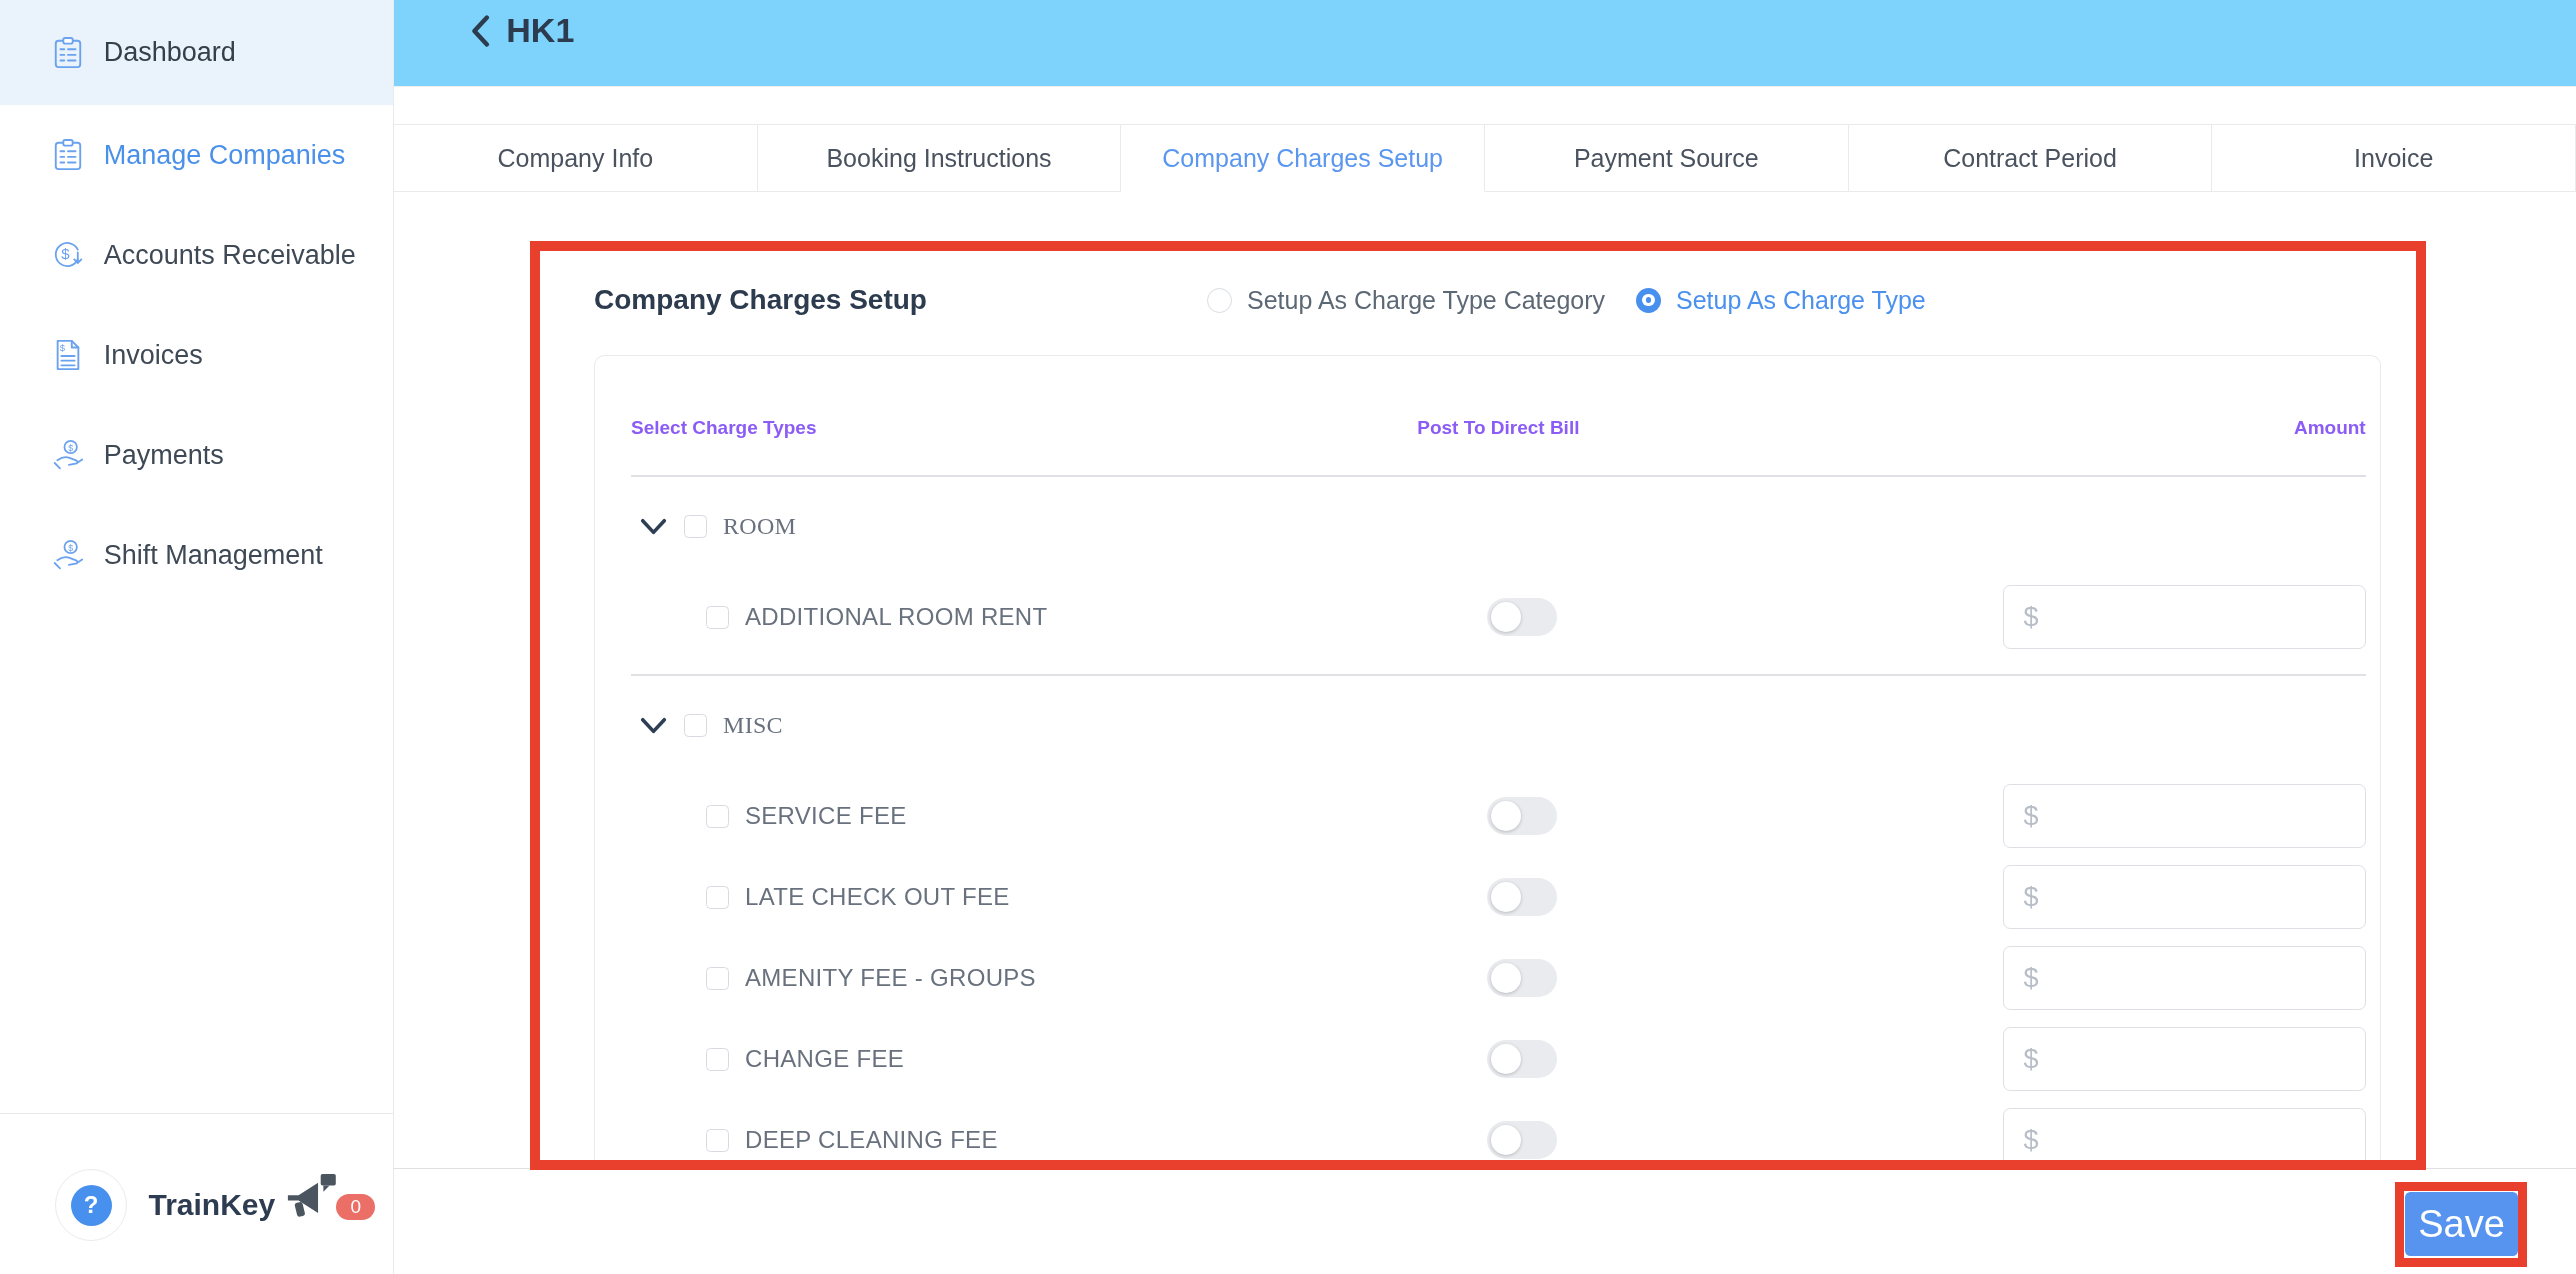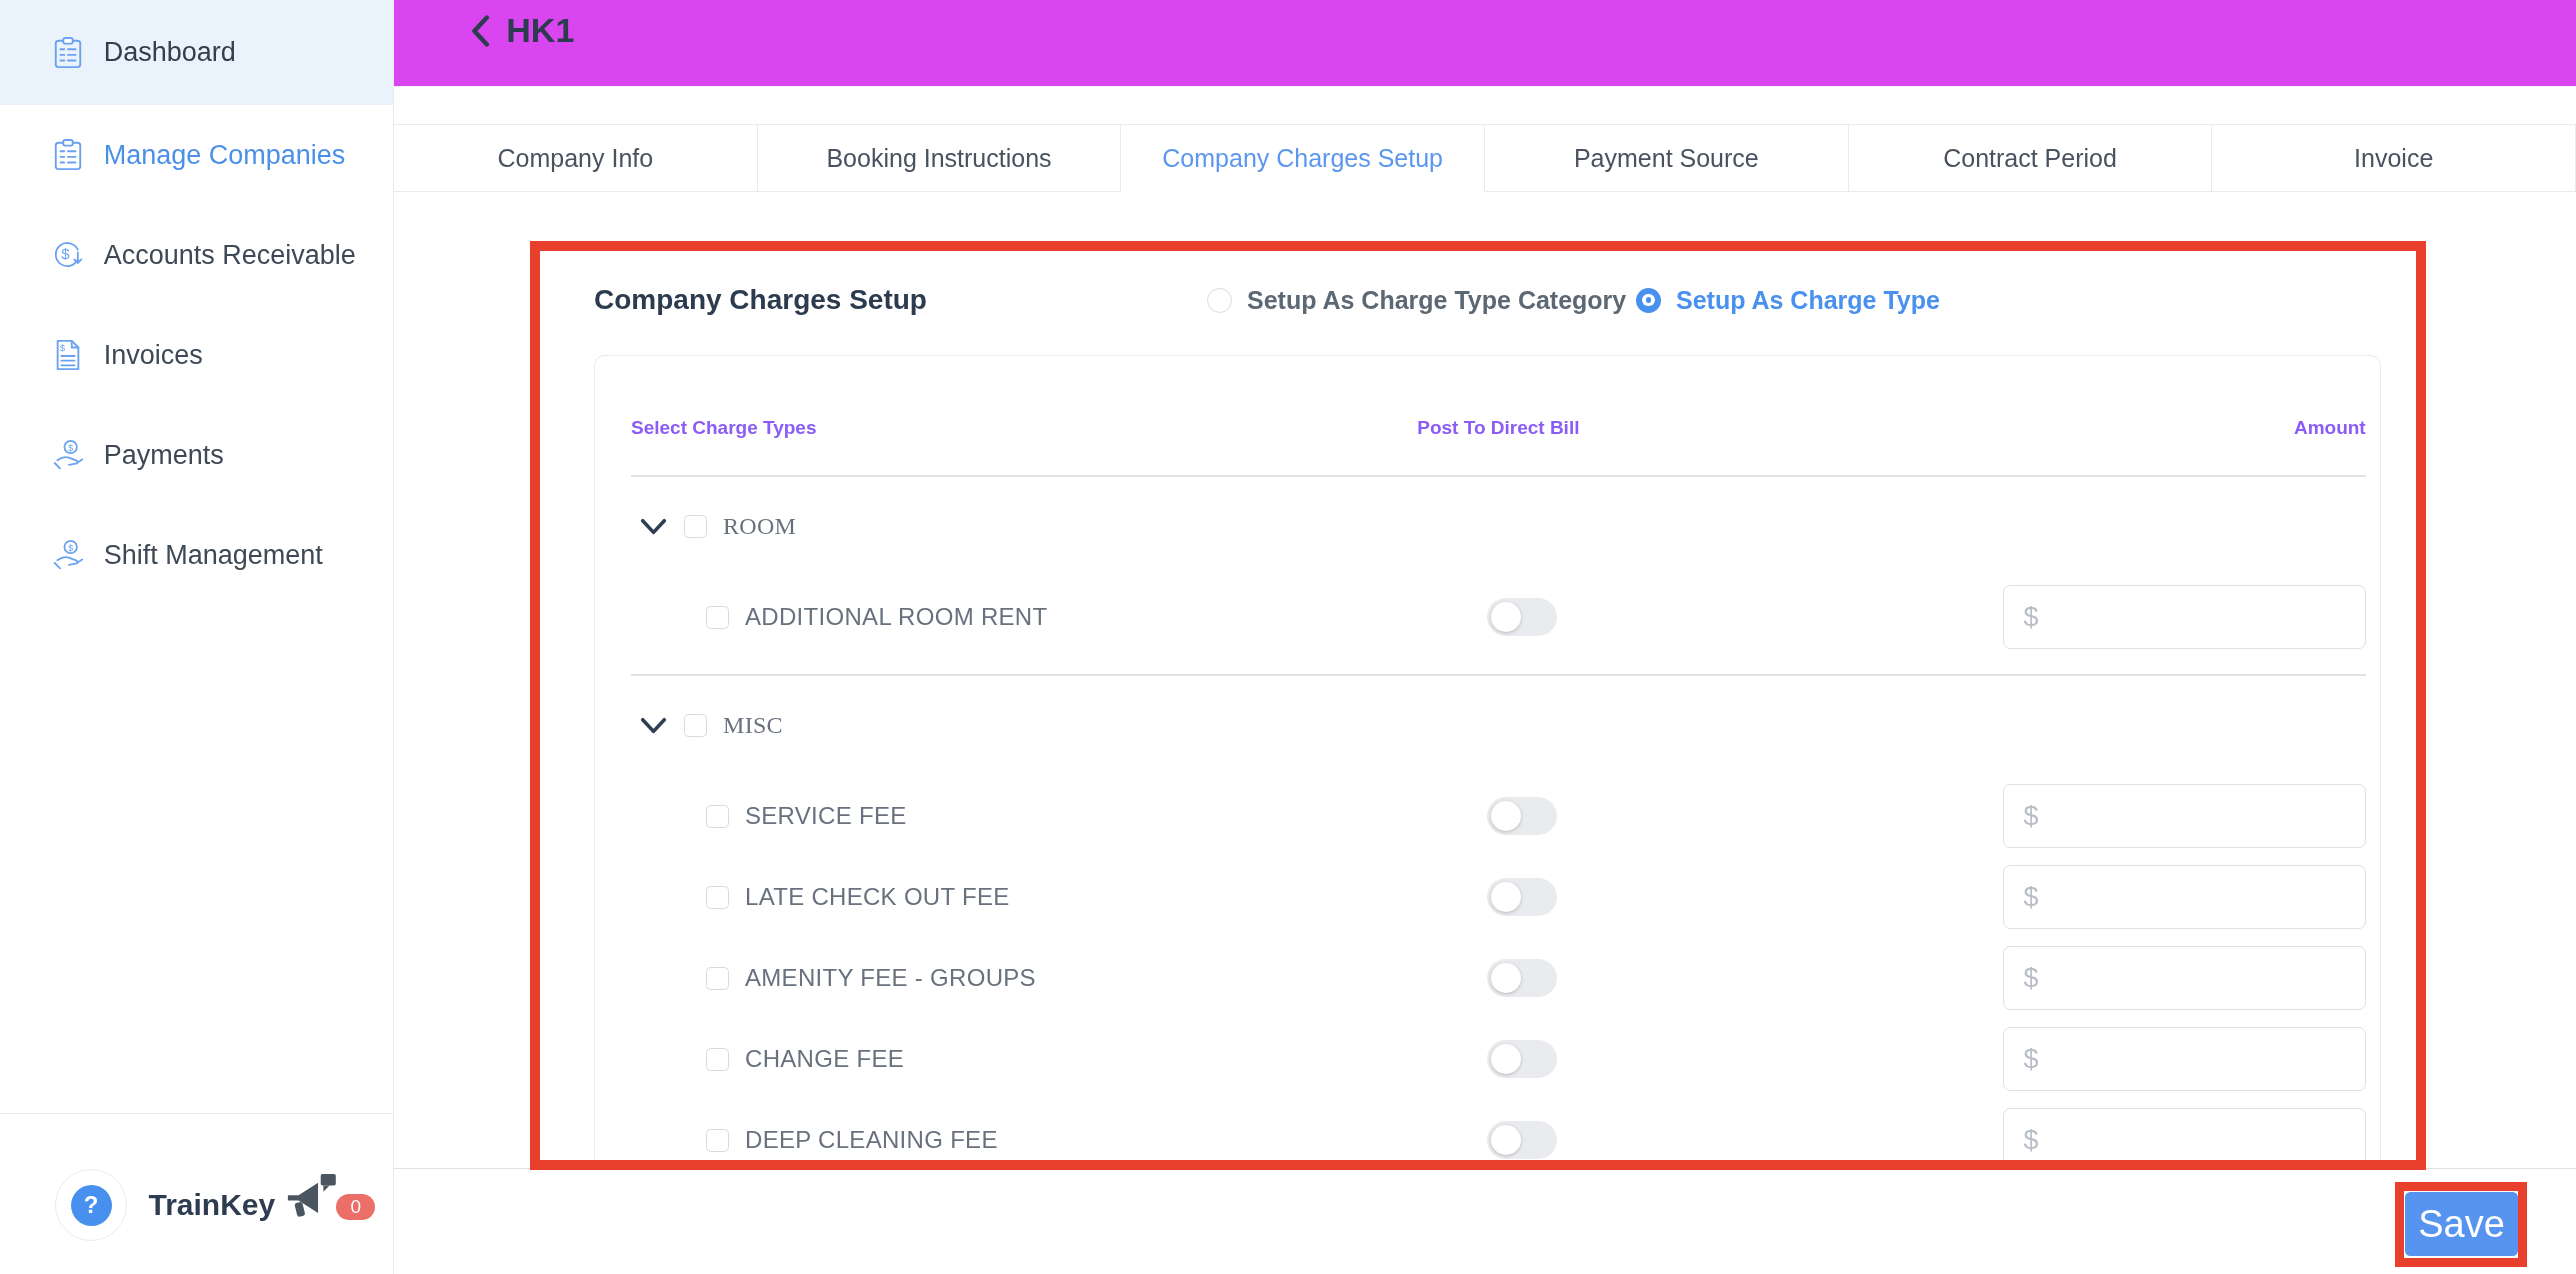--- a/index.html
+++ b/index.html
@@ -26,36 +26,36 @@
   .q-inner { width:41px; height:41px; border-radius:50%; background:#4790ee; color:#fff;
     font-size:24px; font-weight:bold; display:flex; align-items:center; justify-content:center; }
   .tk-label { margin-left:21.5px; font-size:30px; font-weight:bold; color:#2d3c50; }
   .mega-wrap { position:relative; width:91px; height:72px; margin-left:9px; cursor:pointer; }
   .mega-wrap svg { position:absolute; left:0; top:5.4px; }
   .tk-badge { position:absolute; right:0; top:25px; width:39px; height:26px; border-radius:13.4px;
     background:#eb6f66; color:#fff; font-size:19px; display:flex; align-items:center; justify-content:center; }
 
   
   .main { position:absolute; left:394px; top:0; right:0; bottom:0; background:#fff; }
-  .topbar { position:relative; height:87px; border-bottom:1.8px solid #f0f0f2; background:#d946ef; }
+  .topbar { position:relative; height:87px; border-bottom:1.8px solid #f0f0f2; background:#7dd3fc; }
   .title-row { position:absolute; left:75px; top:7.2px; height:47px; display:flex; align-items:center; }
   .back-btn { width:23px; height:36px; margin-right:14.3px; cursor:pointer; display:flex; align-items:center; }
   .page-title { font-size:34px; font-weight:bold; color:#2c3b4e; }
 
   .tabbar { position:absolute; left:0; right:0; top:124px; height:68px; display:flex;
     border-top:1.8px solid #e9eaec; background:#7f1d1d; }
   .tab { flex:1 1 0; display:flex; align-items:center; justify-content:center;
     font-size:25px; color:#49525e; background:#fff; border-right:1.8px solid #e9eaec;
     border-bottom:1.8px solid #e9eaec; cursor:pointer; }
   .tab.active { color:#5b97ef; border-bottom-color:transparent; }
 
   .heading-row { position:absolute; left:0; right:0; top:274px; height:52px; }
   .content-heading { position:absolute; left:200px; top:0; height:52px; display:flex;
     align-items:center; font-size:28px; font-weight:bold; color:#2c3b4e; }
-  .radio-option { position:absolute; top:0; height:52px; display:flex; align-items:center; cursor:pointer;font-weight:bold; }
+  .radio-option { position:absolute; top:0; height:52px; display:flex; align-items:center; cursor:pointer; }
   .radio-option.pos-1 { left:813px; }
   .radio-option.pos-2 { left:1242px; }
   .radio-circle { position:relative; width:25px; height:25px; border-radius:50%;
     border:1.8px solid #d8dce2; background:#fff; margin-right:15px; flex:0 0 auto; }
   .radio-option.checked .radio-circle { border:none; background:#4790ee; }
   .radio-option.checked .radio-circle::after { content:""; position:absolute; left:6.3px; top:6.3px;
     width:12.5px; height:12.5px; border-radius:50%; background:#fff; }
   .radio-option.checked .radio-circle::before { content:""; position:absolute; left:9.8px; top:9.8px;
     width:5.4px; height:5.4px; border-radius:50%; background:#4790ee; z-index:1; }
   .radio-label { font-size:25px; color:#5d6875; }

